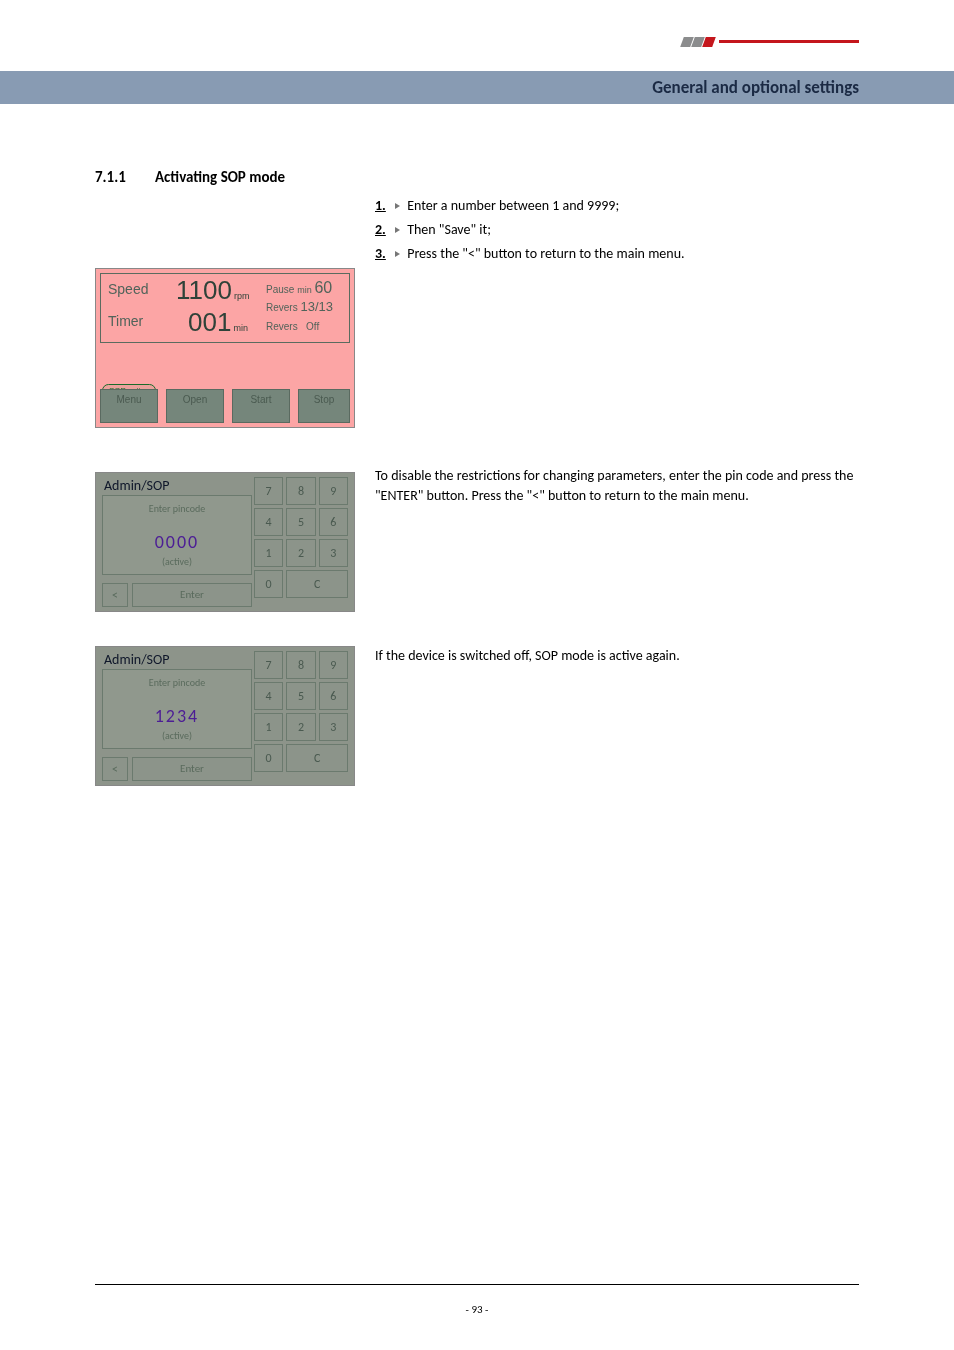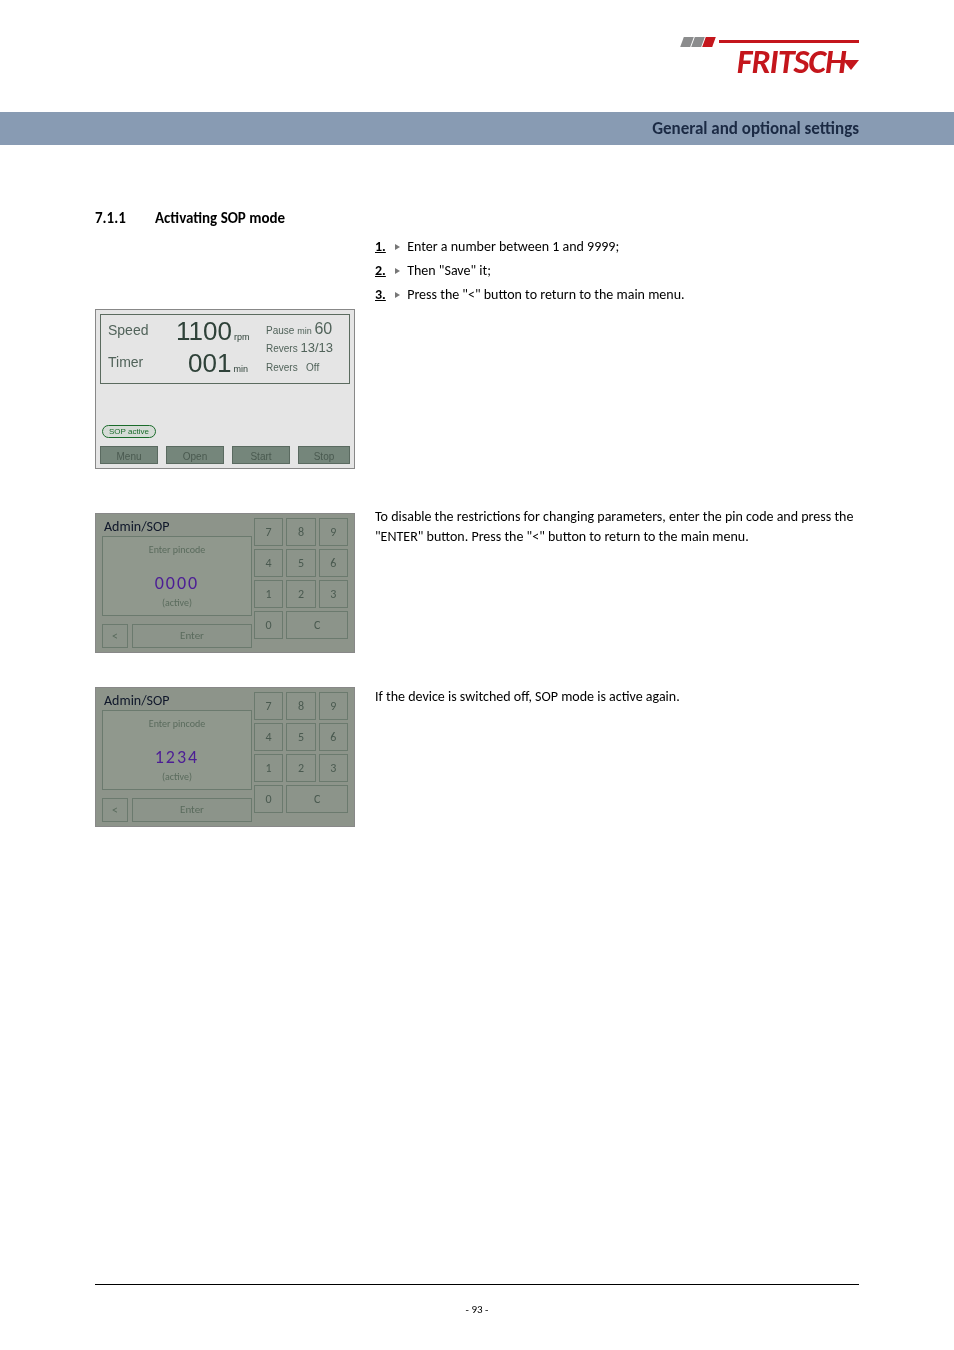--- a/index.html
+++ b/index.html
@@ -23,26 +23,26 @@
     .section-title { font-weight: bold; font-size: 15px; }
     .two-col { display: flex; margin-top: 10px; }
     .col-left { width: 260px; flex-shrink: 0; }
     .col-right { flex: 1; padding-left: 20px; font-size: 14px; line-height: 1.45; }
     .step { margin-bottom: 4px; }
     .step-num { font-weight: bold; text-decoration: underline; margin-right: 4px; }
     .step-arrow { display:inline-block; width:0; height:0; border-top:3px solid transparent; border-bottom:3px solid transparent; border-left:5px solid #777; margin: 0 4px 1px 2px; vertical-align: middle;}
     .result { margin-left: 30px; margin-top:6px; }
     .result-arrow { font-family: Arial; margin-right:6px; }
     .pic { width: 260px; background:#7c8a7e; border:1px solid #888; margin-top:12px;}
-    .lcd { position:relative; background:#e5e5e5; height:160px; padding:8px; color:#51635a; font-family: Arial;}
+    .lcd { position:relative; background:#fca5a5; height:160px; padding:8px; color:#51635a; font-family: Arial;}
     .lcd-frame { border:1px solid #5b6b5f; position:absolute; }
     .lcd-big { font-size:26px; font-weight:400; color:#2f4239; }
     .lcd-small{ font-size:9px; }
     .lcd-row { position:absolute; }
-    .lcd-btnbar { position:absolute; left:4px; right:4px; bottom:4px; height:18px; display:flex; gap:8px;}
+    .lcd-btnbar { position:absolute; left:4px; right:4px; bottom:4px; height:34px; display:flex; gap:8px;}
     .lcd-btn { flex:1; border:1px solid #5a6a60; font-size:10px; text-align:center; line-height:20px; background:#75867b; color:#4a5a50;}
     .sop-active { position:absolute; left:6px; bottom:30px; border:1px solid #1a6b2a; border-radius:10px; padding:1px 6px; font-size:8px; color:#1a6b2a; background:rgba(40,120,50,0.08);}
     
     .keypad-pic { width:260px; height:140px; background:#8d948a; border:1px solid #888; position:relative; margin-top:12px;}
     .keypad-title { position:absolute; top:4px; left:8px; font-size:14px; color:#0f172a; }
     .keypad-left-box { position:absolute; top:22px; left:6px; width:150px; height:80px; border:1px solid #6b7a6e; background:#90988d; text-align:center; }
     .keypad-msg1 { font-size:10px; color:#5a6b5d; margin-top:6px;}
     .keypad-val { font-size:18px; color:#4c1d95; margin-top:16px; letter-spacing:2px;}
     .keypad-msg2 { font-size:10px; color:#5a6b5d; margin-top:2px;}
     .keypad-bottom { position:absolute; bottom:4px; left:6px; width:150px; height:24px; display:flex; gap:4px;}
@@ -62,25 +62,20 @@
 <body>
 
 <div class="page">
 
   <div class="header-area">
     <div class="logo-wrap">
       <span class="logo">
         <span class="logo-squares">
           <span class="sq grey"></span><span class="sq grey"></span><span class="sq red"></span>
         </span><span class="logo-line"></span><br>
-        <span style="display:inline-block; transform:translateY(-10px);">
-          <span class="logo-squares" style="vertical-align:top; transform:translateY(6px);"></span>
-          <span class="logo-text">FRITSCH</span>
-          <span class="tri-red"></span>
-        </span>
       </span>
     </div>
   </div>
 
   <div class="band">
     <span class="band-title">General and optional settings</span>
   </div>
 
   <div class="body">
 

